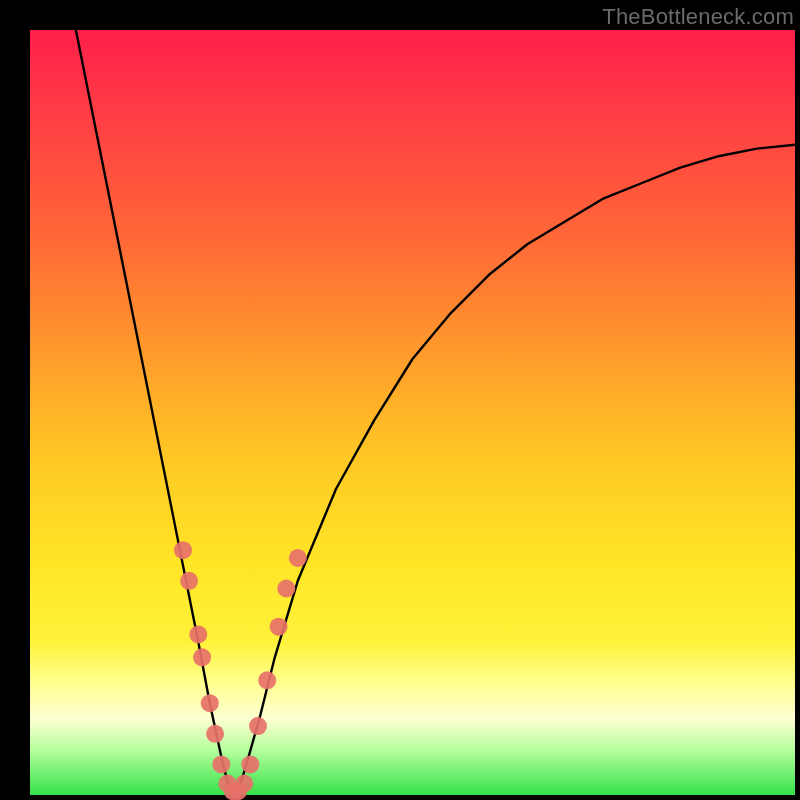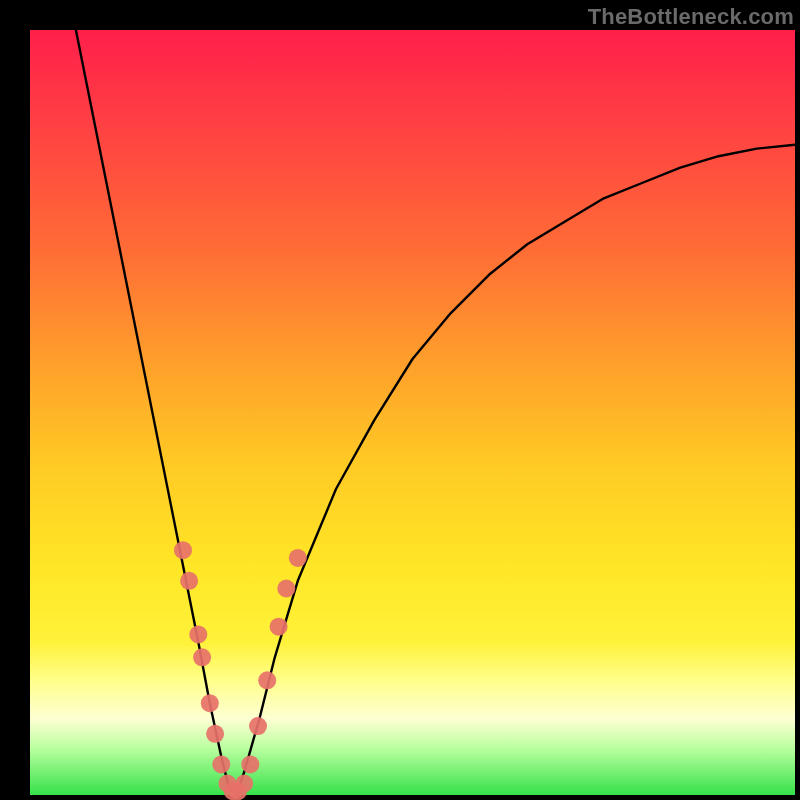--- a/index.html
+++ b/index.html
@@ -39,21 +39,21 @@
       #35e14a 100%
     );
   }
   .watermark {
     position: absolute;
     top: 4px;
     right: 6px;
     color: #6a6a6a;
     font-size: 22px;
     letter-spacing: 0.2px;
-    font-weight: 700;
+    font-weight: 400;
     user-select: none;
   }
   svg.curves {
     position: absolute;
     left: 0;
     top: 0;
     width: 765px;
     height: 765px;
     overflow: visible;
   }

